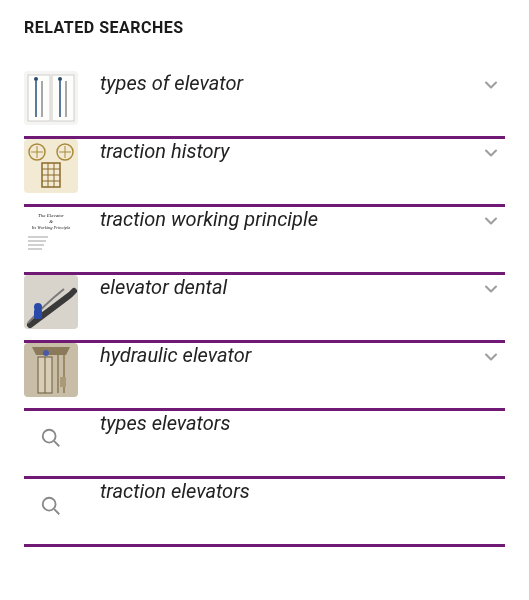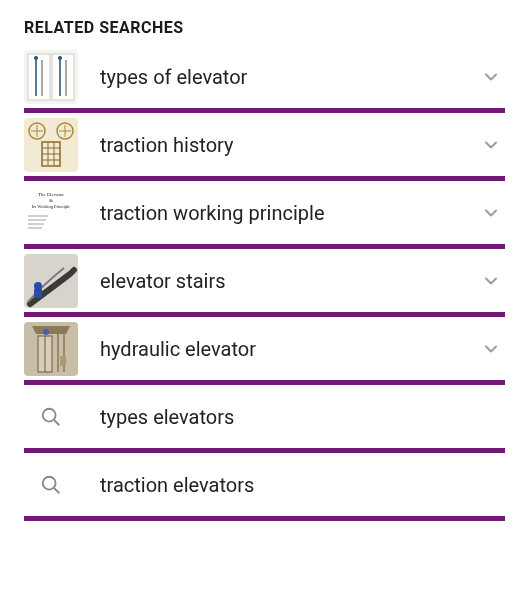--- a/index.html
+++ b/index.html
@@ -12,32 +12,33 @@
       background: #fff;
       width: 529px;
       padding: 18px 24px;
       color: #222;
     }
     .section-title {
       font-size: 16px;
       font-weight: 700;
       letter-spacing: 0.5px;
       text-transform: uppercase;
-      margin-bottom: 8px;
+      margin-bottom: 34px;
       color: #1a1a1a;
     }
     .search-list {
       list-style: none;
     }
     .search-row {
       display: flex;
-      align-items: center;
+      align-items: flex-start;
       height: 68px;
-      border-bottom: 5px solid #701a75;
+      border-bottom: 3px solid #701a75;
       cursor: pointer;
+      font-style: italic;
     }
     .thumb {
       width: 54px;
       height: 54px;
       flex-shrink: 0;
       border-radius: 4px;
       display: flex;
       align-items: center;
       justify-content: center;
       overflow: hidden;
@@ -166,21 +167,21 @@
   <li class="search-row">
     <div class="thumb">
       <svg viewBox="0 0 54 54">
         <rect x="0" y="0" width="54" height="54" fill="#d8d4cc"></rect>
         <path d="M 6 50 L 14 44 L 22 38 L 30 32 L 38 26 L 46 20 L 50 16" fill="none" stroke="#3a3a3a" stroke-width="6" stroke-linecap="round"></path>
         <path d="M 4 48 Q 20 30 40 14" fill="none" stroke="#7a7a7a" stroke-width="2"></path>
         <circle cx="14" cy="32" r="4" fill="#2a4aaa"></circle>
         <rect x="10" y="34" width="8" height="10" fill="#2a4aaa" rx="2"></rect>
       </svg>
     </div>
-    <span class="label">elevator stairs</span>
+    <span class="label">elevator dental</span>
     <span class="chevron">
       <svg viewBox="0 0 24 24">
           <polyline points="6 9 12 15 18 9"></polyline>
         </svg>
     </span>
   </li>
 
   <li class="search-row">
     <div class="thumb">
       <svg viewBox="0 0 54 54">

